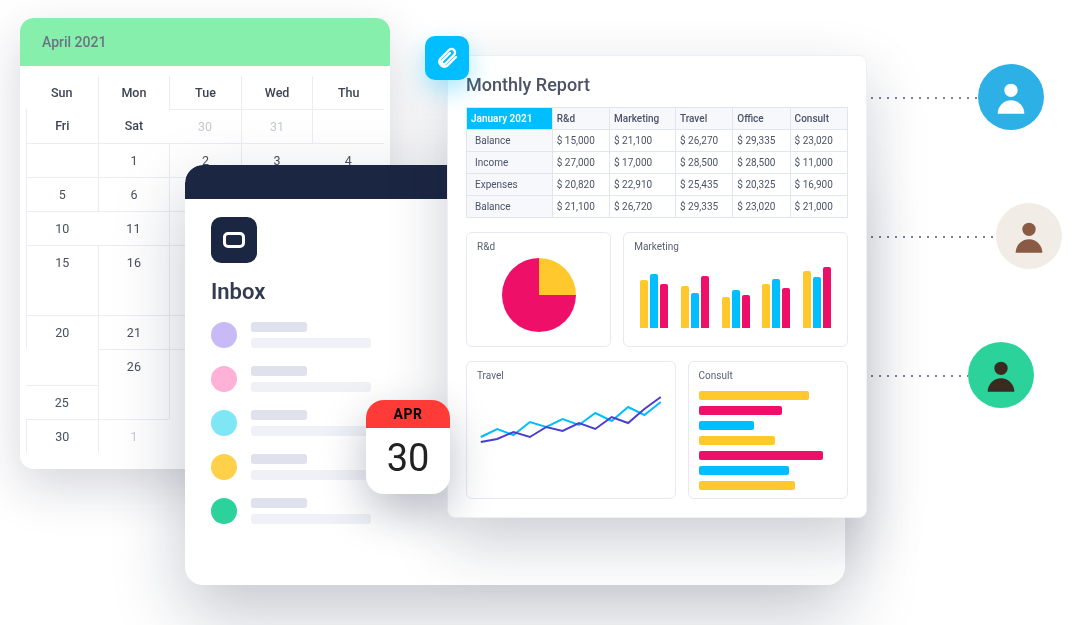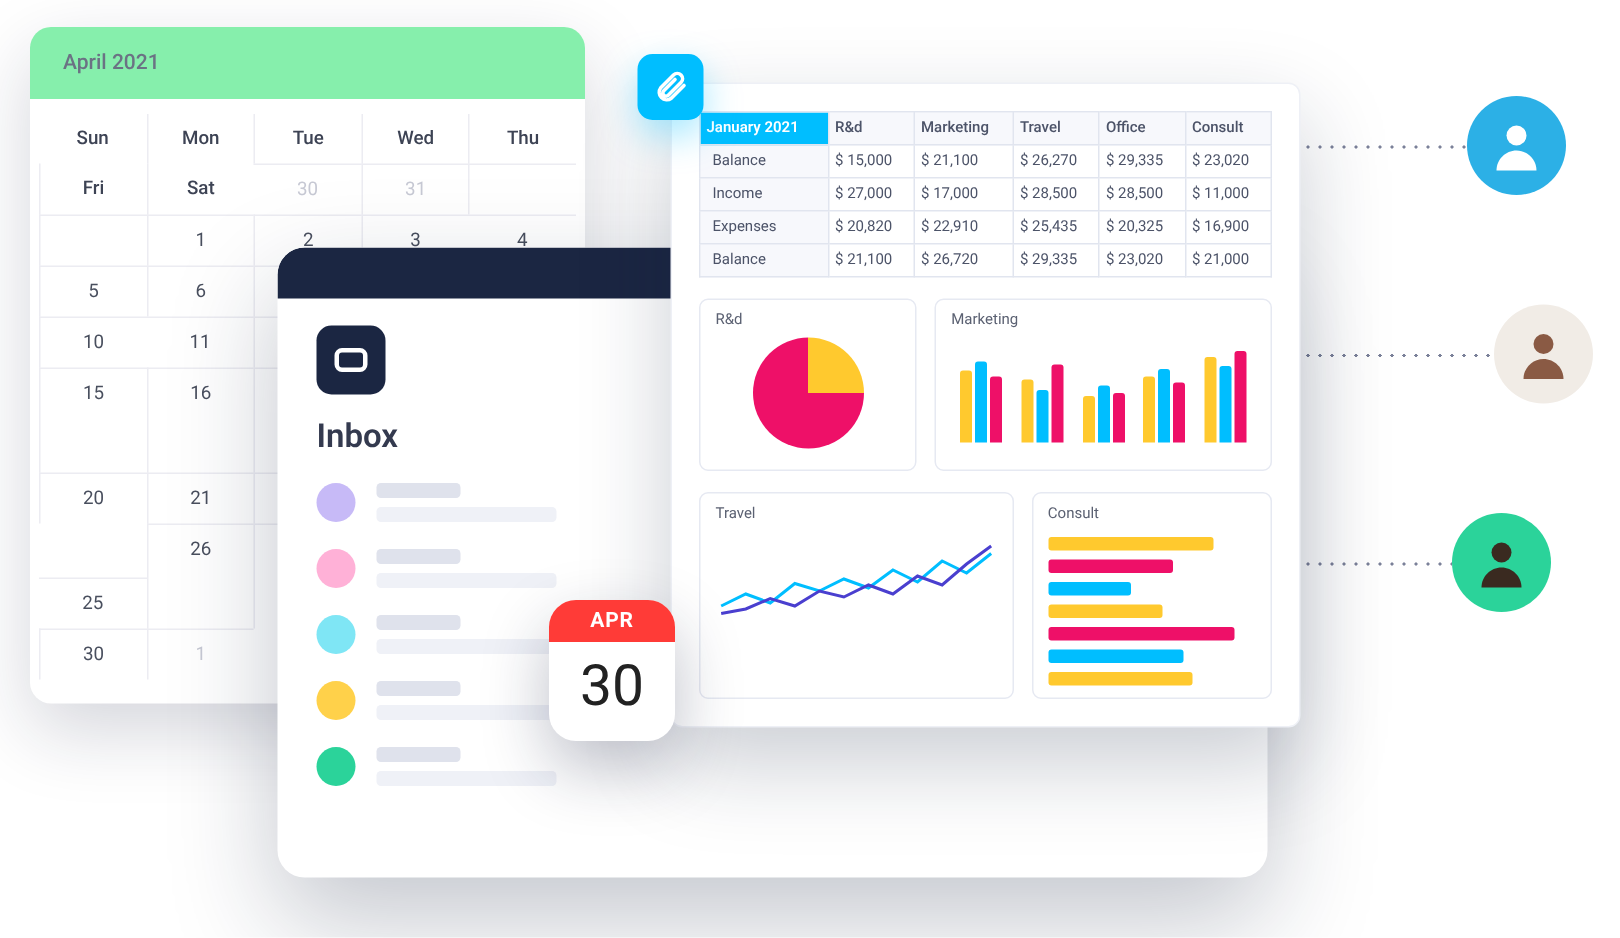--- a/index.html
+++ b/index.html
@@ -88,21 +88,21 @@
   .hbars { display:flex; flex-direction:column; gap:6px; padding: 4px 0 0 0; }
   .hbar { height: 9px; border-radius: 2px; }
 
   
   .date-badge {
     position: absolute; top: 400px; left: 366px; width: 84px; height: 94px;
     background: #fff; border-radius: 18px; z-index: 60;
     box-shadow: 0 18px 44px rgba(20,30,60,.28);
     overflow: hidden; text-align:center;
   }
-  .date-badge-top { background: #ff3b37; color: #ffffff; font-size: 14px; font-weight: 700; padding: 6px 0; letter-spacing: .5px; }
+  .date-badge-top { background: #ff3b37; color: #000000; font-size: 14px; font-weight: 700; padding: 6px 0; letter-spacing: .5px; }
   .date-badge-num { font-size: 38px; font-weight: 400; color: #222; line-height: 60px; }
 
   
   .avatar { position: absolute; width: 66px; height: 66px; border-radius: 50%; z-index: 5; display:flex; align-items:center; justify-content:center; }
   .avatar svg { width: 40px; height: 40px; }
   .dots { position:absolute; height: 2px; z-index: 4;
           background-image: radial-gradient(circle, #7b8199 1.2px, transparent 1.2px);
           background-size: 8px 2px; background-repeat: repeat-x; }
 </style>
 </head>
@@ -226,20 +226,21 @@
   </div>
 </div>
 
 <div class="attach-badge">
   <svg width="24" height="24" viewBox="0 0 24 24" fill="none" stroke="#fff" stroke-width="2.4" stroke-linecap="round" stroke-linejoin="round">
     <path d="M21 11l-8.5 8.5a5 5 0 0 1-7-7L14 4a3.5 3.5 0 1 1 5 5l-8.5 8.5a2 2 0 1 1-3-3L15 7"></path>
   </svg>
 </div>
 
 <div class="report">
+  <div class="report-title">Monthly Report</div>
   <table class="report-table">
     <thead>
         <tr id="report-head">
           <th class="sel">January 2021</th>
           <th>R&amp;d</th>
           <th>Marketing</th>
           <th>Travel</th>
           <th>Office</th>
           <th>Consult</th>
         </tr>

